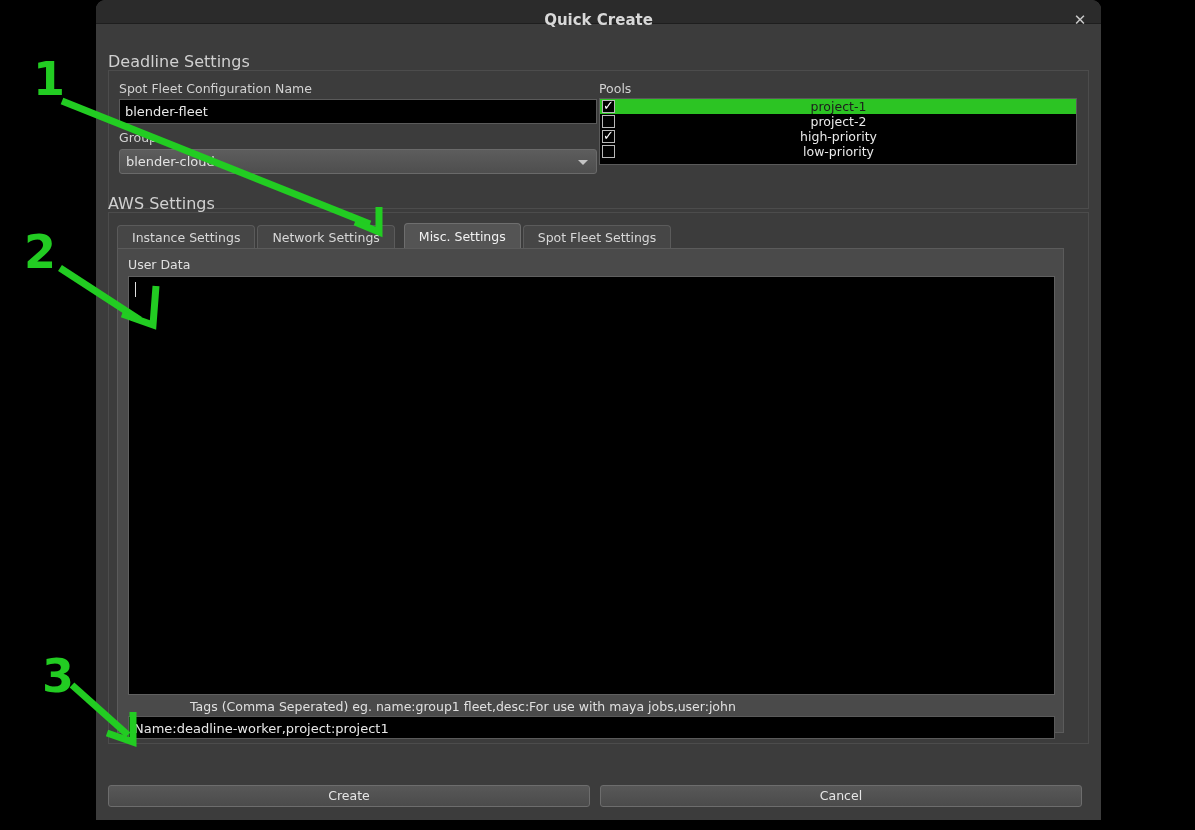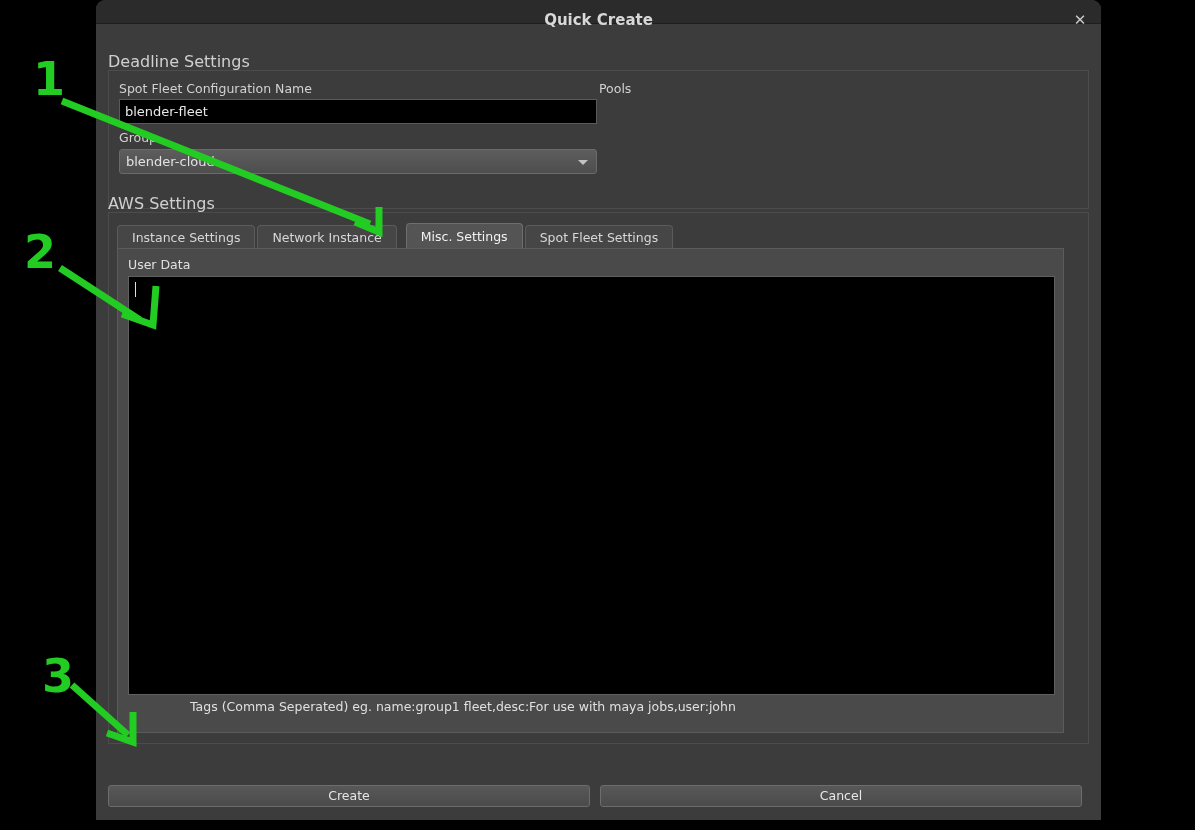--- a/index.html
+++ b/index.html
@@ -267,41 +267,60 @@
         <div class="field-label" style="left:10px; top:10px;">Spot Fleet Configuration Name</div>
         <div class="text-input" style="left:10px; top:28px; width:478px; height:25px;">blender-fleet</div>
 
         <div class="field-label" style="left:10px; top:59px;">Group</div>
         <div class="combo" style="left:10px; top:78px; width:478px; height:25px;">
           <span>blender-cloud</span>
           <span class="arrow"></span>
         </div>
 
         <div class="field-label" style="left:490px; top:10px;">Pools</div>
+        <div class="list-box" style="left:490px; top:27px; width:478px; height:67px;" id="pools-list">
+            <div class="list-row sel">
+              <div class="cb on"></div>
+              <div class="lbl">project-1</div>
+            </div>
+            <div class="list-row">
+              <div class="cb"></div>
+              <div class="lbl">project-2</div>
+            </div>
+            <div class="list-row">
+              <div class="cb on"></div>
+              <div class="lbl">high-priority</div>
+            </div>
+            <div class="list-row">
+              <div class="cb"></div>
+              <div class="lbl">low-priority</div>
+            </div>
+          </div>
       </div>
 
       <div class="group-title" id="grp-aws-title">AWS Settings</div>
       <div class="group-box" id="grp-aws">
 
         <div class="tabbar" id="tabbar">
             <div class="tab">Instance Settings</div>
-            <div class="tab">Network Instance</div>
+            <div class="tab">Network Settings</div>
             <div class="tab active">Misc. Settings</div>
             <div class="tab">Spot Fleet Settings</div>
           </div>
 
         <div class="tab-panel">
           <div class="panel-label" style="left:10px; top:8px;">User Data</div>
 
           <div class="textarea" style="left:10px; top:27px; width:927px; height:419px;">
             <div class="caret"></div>
             <span></span>
           </div>
 
           <div class="panel-label" style="left:24px; top:450px;margin-left:48px;">Tags (Comma Seperated) eg. name:group1 fleet,desc:For use with maya jobs,user:john</div>
+          <div class="text-input" style="left:10px; top:467px; width:927px; height:23px;">Name:deadline-worker,project:project1</div>
         </div>
       </div>
 
       <div class="btn" style="left:12px; top:745px; width:482px;">Create</div>
       <div class="btn" style="left:504px; top:745px; width:482px;">Cancel</div>
 
     </div>
   </div>
 
   <svg id="anno" viewBox="0 0 1195 830">

